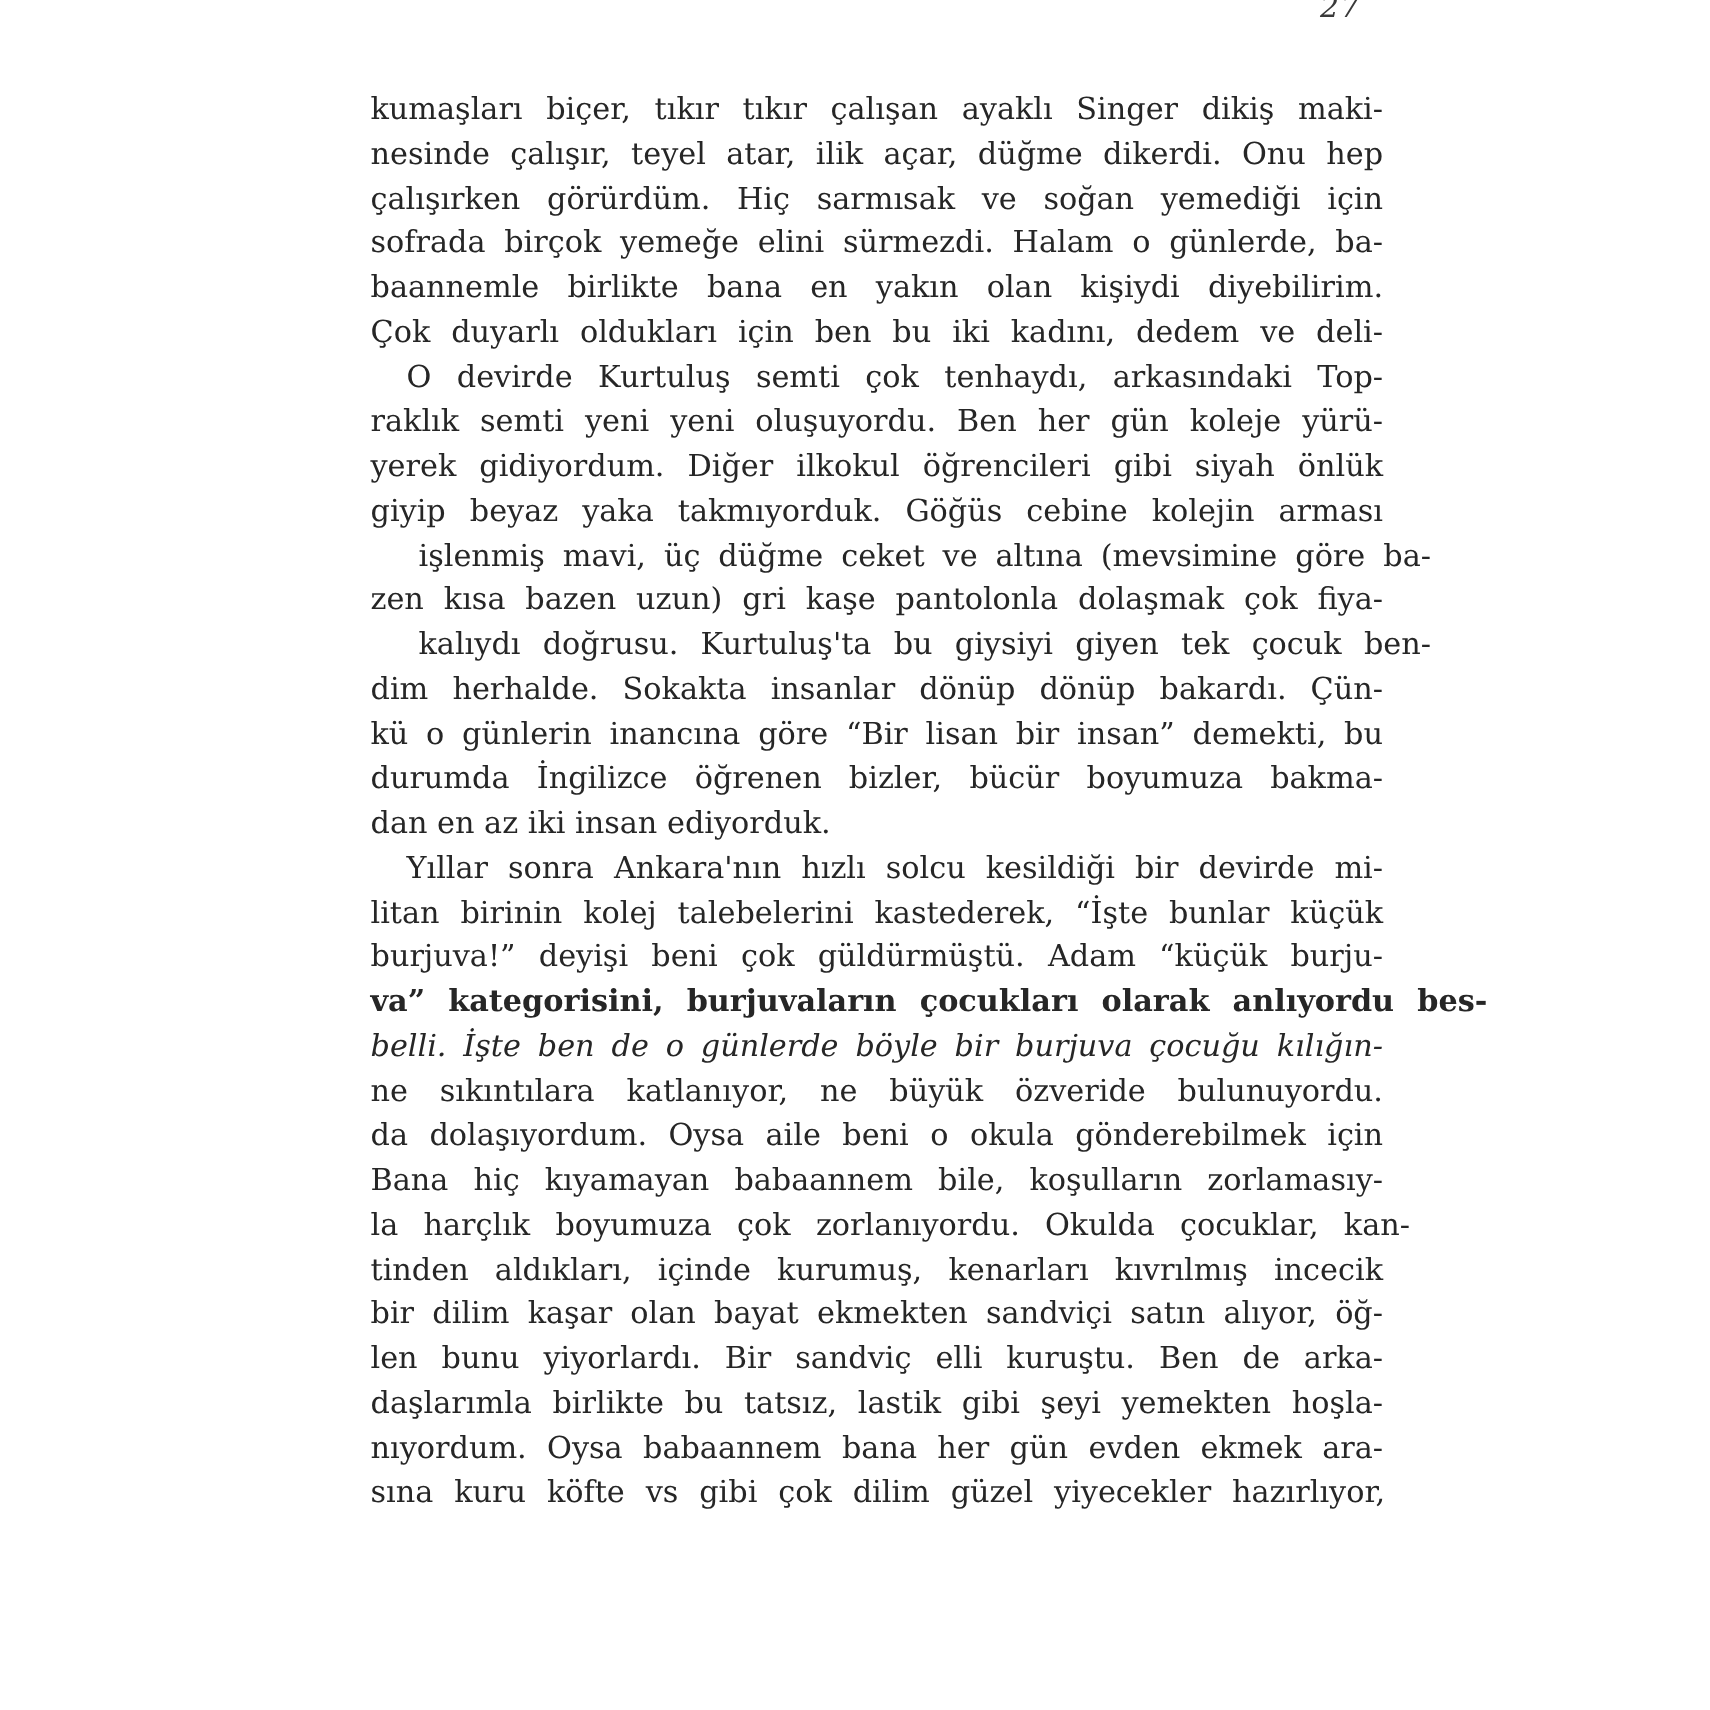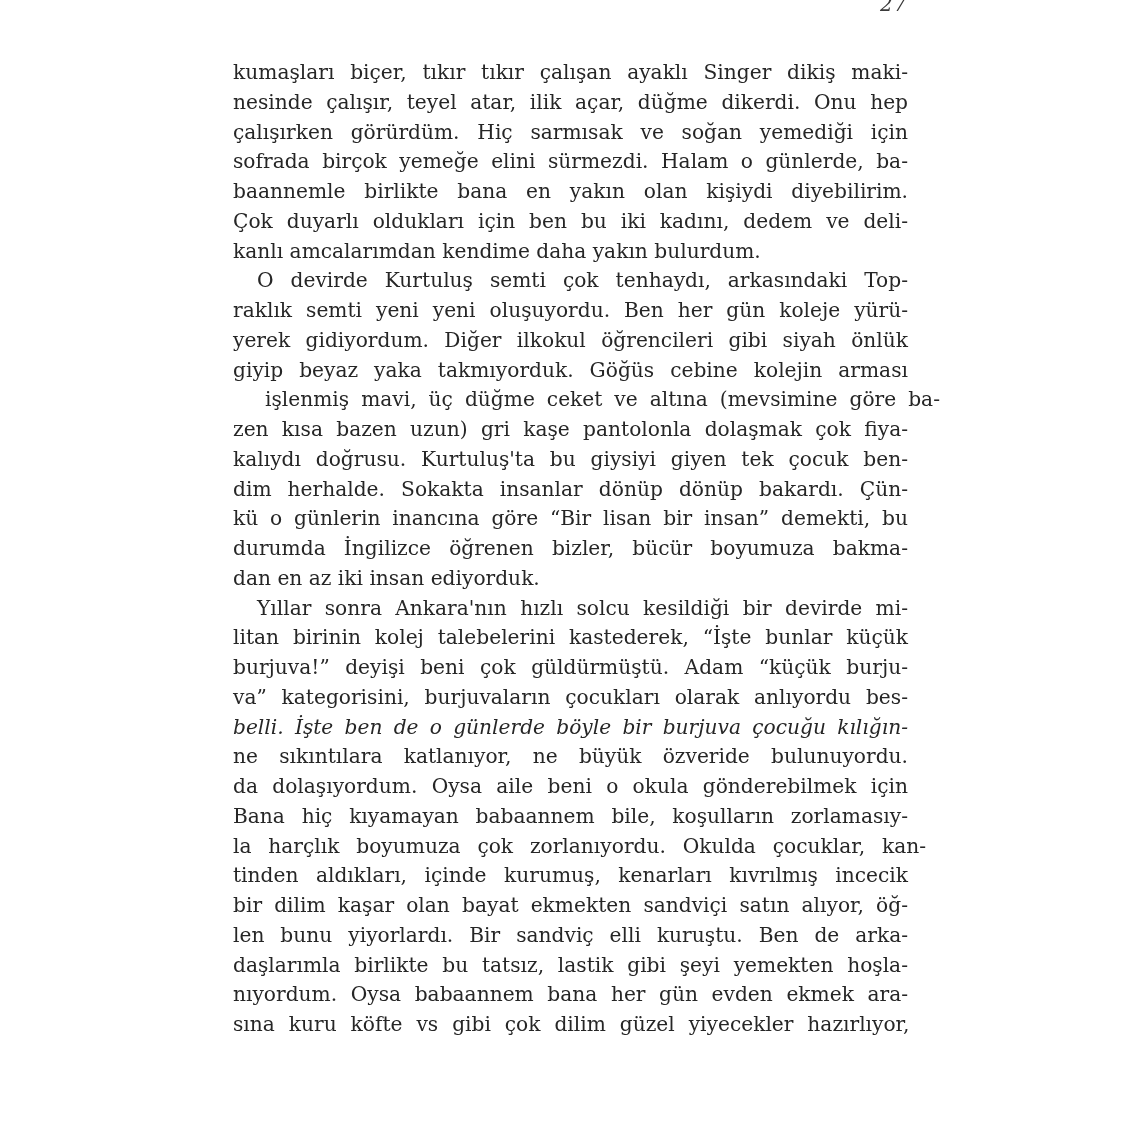--- a/index.html
+++ b/index.html
@@ -3,21 +3,21 @@
   <meta charset="utf-8">
   <style>
     html, body { margin: 0; padding: 0; background: #ffffff; }
     body { width: 1140px; height: 1140px; overflow: hidden; position: relative; }
     .page-number {
       position: absolute; left: 880px; top: -8px;
       font-family: "DejaVu Serif", serif; font-style: italic;
       font-size: 20px; color: #3a3a3a; letter-spacing: 1px;
     }
     .body-text {
-      position: absolute; left: 233px; top: 58px; width: 675px;
+      position: absolute; left: 247px; top: 58px; width: 675px;
       font-family: "DejaVu Serif", serif;
       font-size: 20.2px; line-height: 29.75px; color: #262626;
     }
     .line {
       display: block; white-space: nowrap;
       text-align: justify; text-align-last: justify;
       height: 29.75px; overflow: visible;
     }
     .line.last { text-align-last: left; }
     .line.indent { padding-left: 24px; }
@@ -29,42 +29,41 @@
 
 <div class="body-text">
 
   <div>
     <span class="line" style="word-spacing: 9.35px; text-align: left; text-align-last: left;">kumaşları biçer, tıkır tıkır çalışan ayaklı Singer dikiş maki-</span>
     <span class="line" style="word-spacing: 7.18px; text-align: left; text-align-last: left;">nesinde çalışır, teyel atar, ilik açar, düğme dikerdi. Onu hep</span>
     <span class="line" style="word-spacing: 11.35px; text-align: left; text-align-last: left;">çalışırken görürdüm. Hiç sarmısak ve soğan yemediği için</span>
     <span class="line" style="word-spacing: 6.08px; text-align: left; text-align-last: left;">sofrada birçok yemeğe elini sürmezdi. Halam o günlerde, ba-</span>
     <span class="line" style="word-spacing: 12.38px; text-align: left; text-align-last: left;">baannemle birlikte bana en yakın olan kişiydi diyebilirim.</span>
     <span class="line" style="word-spacing: 7.52px; text-align: left; text-align-last: left;">Çok duyarlı oldukları için ben bu iki kadını, dedem ve deli-</span>
-    <span class="line last">kanlı amcalarımdan kendime daha yakın bulurdum.</span>
   </div>
 
   <div>
     <span class="line indent" style="word-spacing: 10.55px; text-align: left; text-align-last: left;">O devirde Kurtuluş semti çok tenhaydı, arkasındaki Top-</span>
     <span class="line" style="word-spacing: 7.54px; text-align: left; text-align-last: left;">raklık semti yeni yeni oluşuyordu. Ben her gün koleje yürü-</span>
     <span class="line" style="word-spacing: 8.93px; text-align: left; text-align-last: left;">yerek gidiyordum. Diğer ilkokul öğrencileri gibi siyah önlük</span>
     <span class="line" style="word-spacing: 9.59px; text-align: left; text-align-last: left;">giyip beyaz yaka takmıyorduk. Göğüs cebine kolejin arması</span>
     <span class="line" style="word-spacing: 5.57px; text-align: left; text-align-last: left; margin-left: 32px;">işlenmiş mavi, üç düğme ceket ve altına (mevsimine göre ba-</span>
     <span class="line" style="word-spacing: 6.87px; text-align: left; text-align-last: left;">zen kısa bazen uzun) gri kaşe pantolonla dolaşmak çok fiya-</span>
-    <span class="line" style="word-spacing: 8.4px; text-align: left; text-align-last: left;">kalıydı doğrusu. Kurtuluş'ta bu giysiyi giyen tek çocuk ben-</span>
+    <span class="line" style="word-spacing: 8.4px; text-align: left; text-align-last: left; margin-left: 32px;">kalıydı doğrusu. Kurtuluş'ta bu giysiyi giyen tek çocuk ben-</span>
     <span class="line" style="word-spacing: 9.66px; text-align: left; text-align-last: left;">dim herhalde. Sokakta insanlar dönüp dönüp bakardı. Çün-</span>
     <span class="line" style="word-spacing: 5.41px; text-align: left; text-align-last: left;">kü o günlerin inancına göre “Bir lisan bir insan” demekti, bu</span>
     <span class="line" style="word-spacing: 11.73px; text-align: left; text-align-last: left;">durumda İngilizce öğrenen bizler, bücür boyumuza bakma-</span>
     <span class="line last">dan en az iki insan ediyorduk.</span>
   </div>
 
   <div>
     <span class="line indent" style="word-spacing: 6.92px; text-align: left; text-align-last: left;">Yıllar sonra Ankara'nın hızlı solcu kesildiği bir devirde mi-</span>
     <span class="line" style="word-spacing: 7.47px; text-align: left; text-align-last: left;">litan birinin kolej talebelerini kastederek, “İşte bunlar küçük</span>
     <span class="line" style="word-spacing: 9.05px; text-align: left; text-align-last: left;">burjuva!” deyişi beni çok güldürmüştü. Adam “küçük burju-</span>
-    <span class="line" style="word-spacing: 8.39px; text-align: right; text-align-last: left;">va” kategorisini, burjuvaların çocukları olarak anlıyordu bes-</span>
+    <span class="line" style="word-spacing: 8.39px; text-align: right; text-align-last: left; font-weight: bold;">va” kategorisini, burjuvaların çocukları olarak anlıyordu bes-</span>
     <span class="line" style="word-spacing: 4.83px; text-align: left; text-align-last: left; font-style: italic;">belli. İşte ben de o günlerde böyle bir burjuva çocuğu kılığın-</span>
     <span class="line" style="word-spacing: 14.83px; text-align: left; text-align-last: left;">ne sıkıntılara katlanıyor, ne büyük özveride bulunuyordu.</span>
     <span class="line" style="word-spacing: 7.89px; text-align: left; text-align-last: left;">da dolaşıyordum. Oysa aile beni o okula gönderebilmek için</span>
     <span class="line" style="word-spacing: 10.31px; text-align: left; text-align-last: left;">Bana hiç kıyamayan babaannem bile, koşulların zorlamasıy-</span>
     <span class="line" style="word-spacing: 10.41px; text-align: left; text-align-last: left;">la harçlık boyumuza çok zorlanıyordu. Okulda çocuklar, kan-</span>
     <span class="line" style="word-spacing: 11.04px; text-align: left; text-align-last: left;">tinden aldıkları, içinde kurumuş, kenarları kıvrılmış incecik</span>
     <span class="line" style="word-spacing: 5.73px; text-align: left; text-align-last: left;">bir dilim kaşar olan bayat ekmekten sandviçi satın alıyor, öğ-</span>
     <span class="line" style="word-spacing: 9.55px; text-align: center; text-align-last: left;">len bunu yiyorlardı. Bir sandviç elli kuruştu. Ben de arka-</span>
     <span class="line" style="word-spacing: 7.33px; text-align: left; text-align-last: left;">daşlarımla birlikte bu tatsız, lastik gibi şeyi yemekten hoşla-</span>
     <span class="line" style="word-spacing: 7.17px; text-align: left; text-align-last: left;">nıyordum. Oysa babaannem bana her gün evden ekmek ara-</span>

